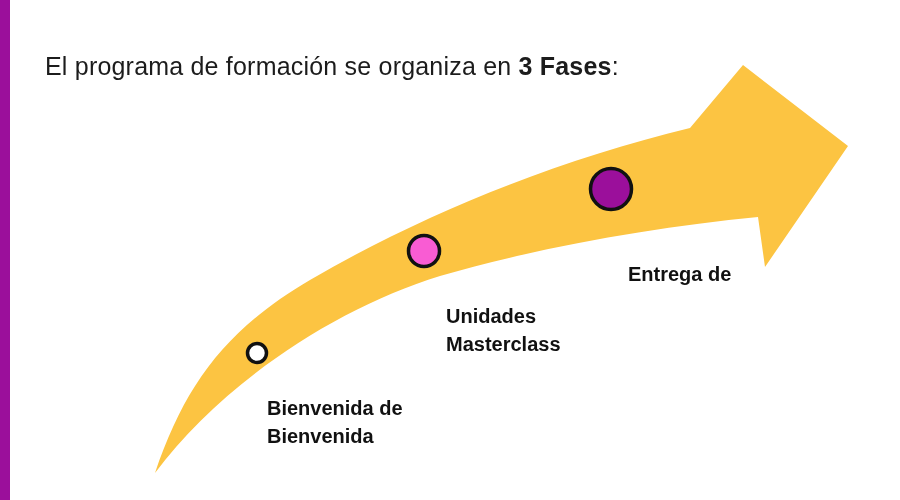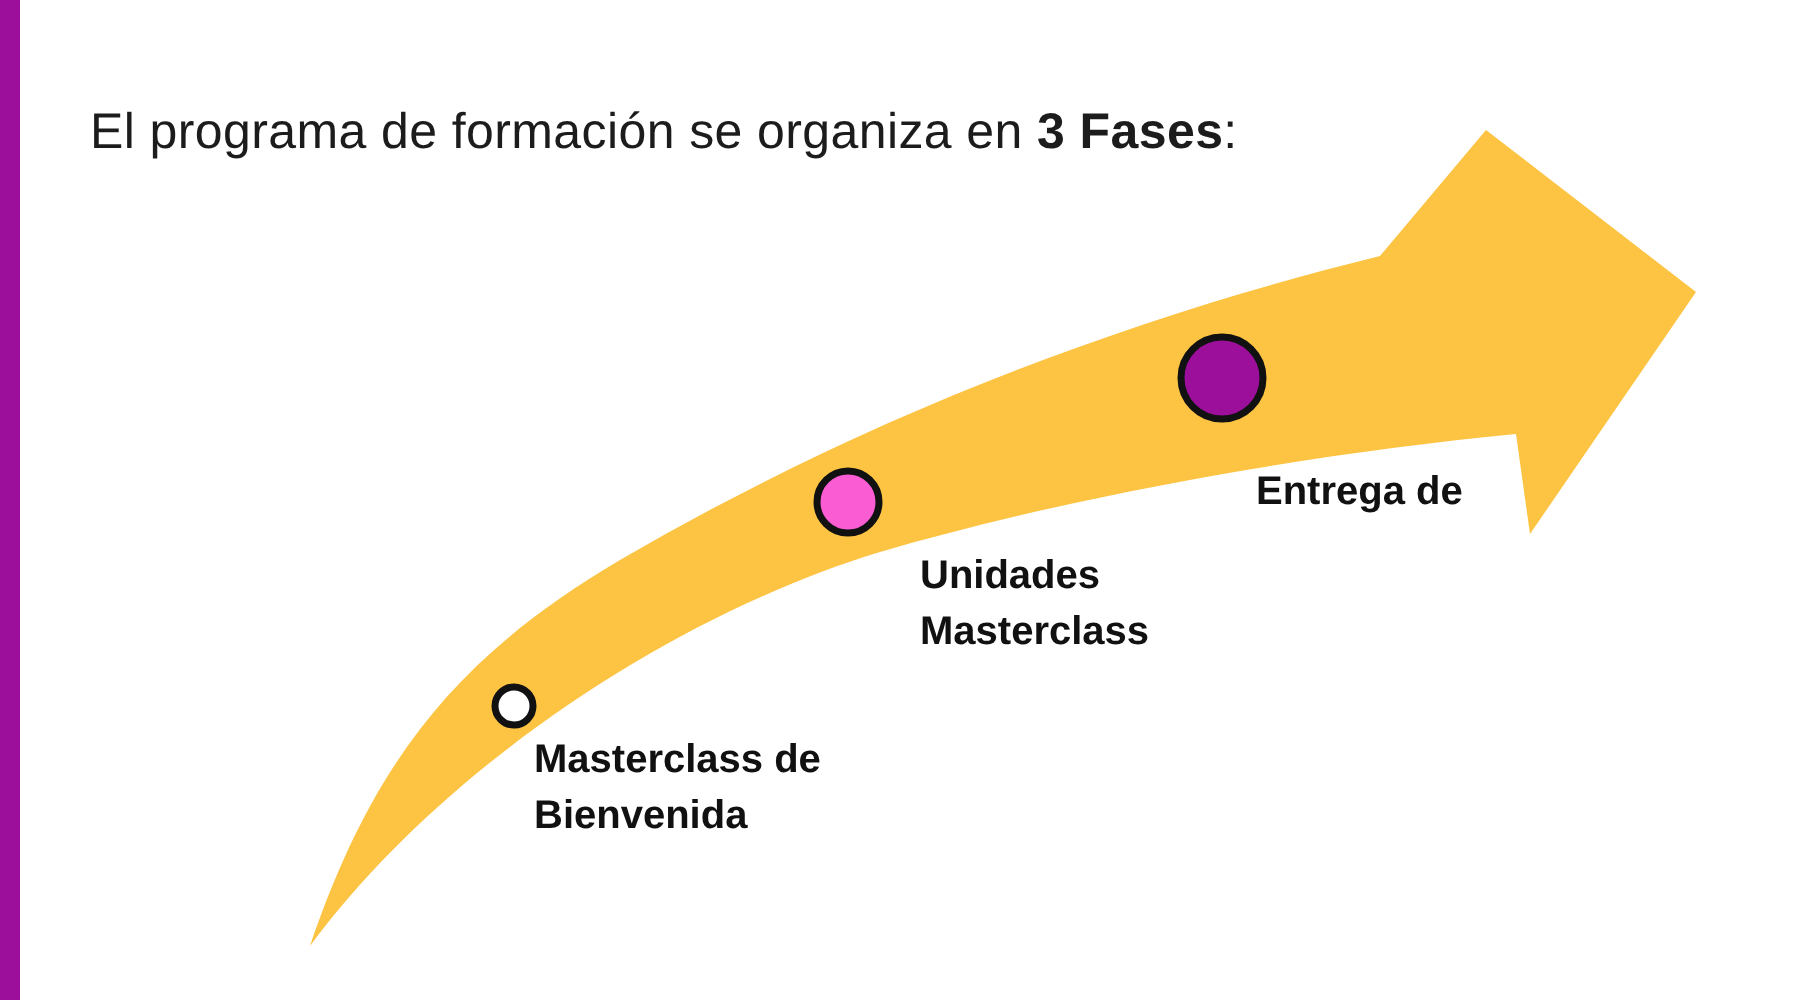--- a/index.html
+++ b/index.html
@@ -43,23 +43,24 @@
     width: 900px;
     height: 500px;
   }
   .phase-label {
     position: absolute;
     font-size: 20px;
     font-weight: 700;
     color: #111111;
     line-height: 1.42;
     white-space: nowrap;
+    margin-top: 28px;
   }
   .phase-label.p1 { left: 267px; top: 366px; }
-  .phase-label.p2 { left: 460px; top: 274px; }
+  .phase-label.p2 { left: 446px; top: 274px; }
   .phase-label.p3 { left: 628px; top: 232px; }
 </style>
 </head>
 <body>
 
 <div class="slide">
 
   <div class="accent-bar"></div>
 
   <div class="title">
@@ -72,21 +73,21 @@
              C430,210 560,160 690,128
              L743,65 L848,146 L765,267 L758,217
              C655,227 540,247 440,276
              C335,308 220,385 155,473 Z" fill="#FCC442"></path>
     <circle cx="257" cy="353" r="9.5" stroke-width="3.5" stroke="#111111" fill="#FFFFFF"></circle>
     <circle cx="424" cy="251" r="15.5" stroke-width="3.5" stroke="#111111" fill="#F95CD3"></circle>
     <circle cx="611" cy="189" r="20.5" stroke-width="3.5" stroke="#111111" fill="#9B0F9B"></circle>
   </svg>
 
   <div class="phase-label p1">
-    <div>Masterclass de</div>
+    <div>Bienvenida de</div>
     <div>Bienvenida</div>
   </div>
 
   <div class="phase-label p2">
     <div>Unidades</div>
     <div>Masterclass</div>
   </div>
 
   <div class="phase-label p3">
     <div>Entrega de</div>

